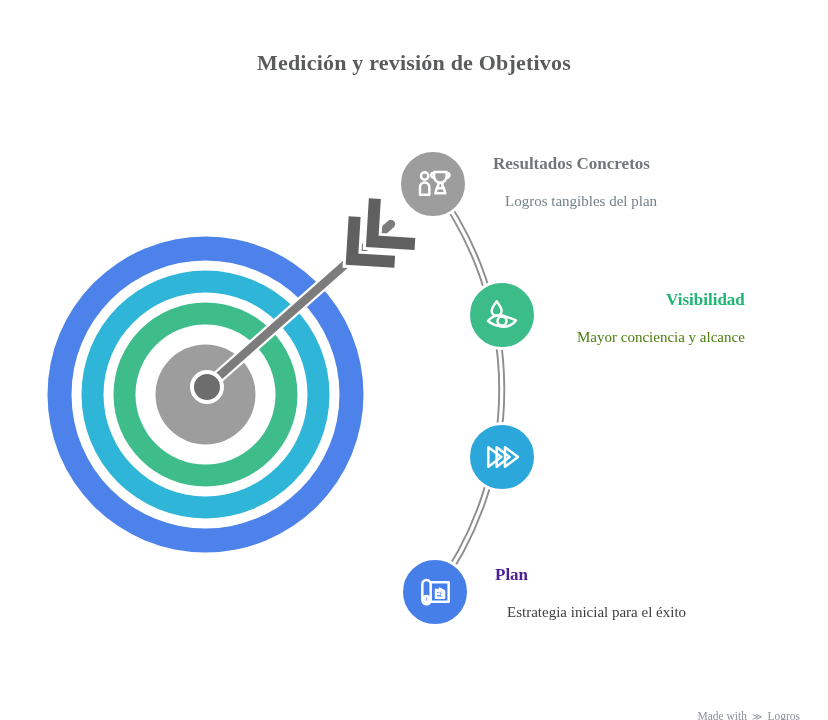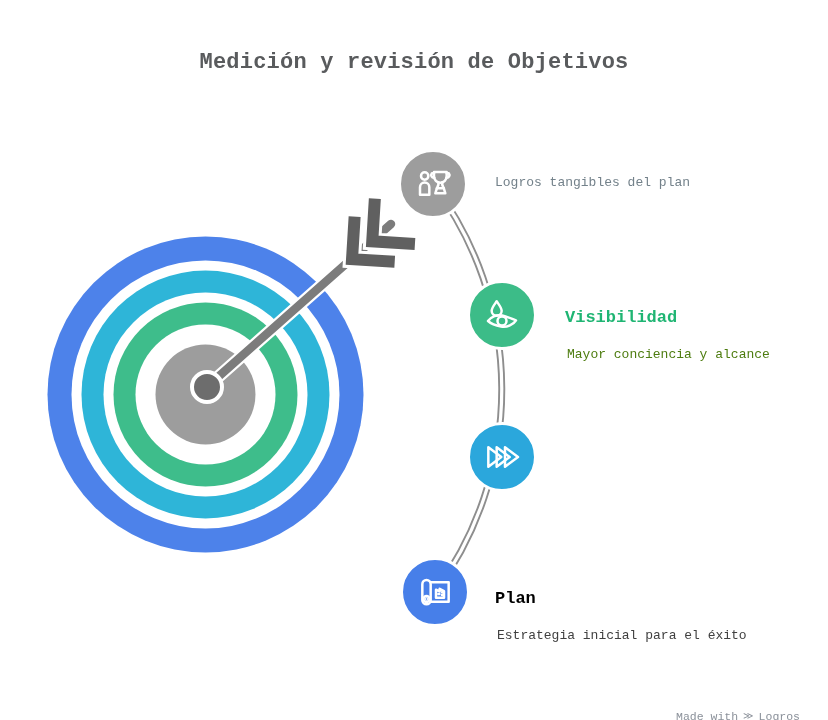--- a/index.html
+++ b/index.html
@@ -1,43 +1,43 @@
 <!DOCTYPE html>
 <html><head>
 <meta charset="utf-8">
 <style>
   html,body{margin:0;padding:0;background:#fff;}
   #canvas{
     position:relative;width:828px;height:720px;background:#ffffff;overflow:hidden;
-    font-family:Liberation Mono, monospace;
+    font-family:Liberation Serif, serif;
   }
   .page-title{
     position:absolute;top:50px;left:0;width:828px;text-align:center;
     font-size:22px;font-weight:700;letter-spacing:.2px;margin:0;
   }
   .svg-abs{position:absolute;}
   #target-svg{left:30px;top:195px;}
   #curve-svg{left:370px;top:140px;}
   .node-circle{
     position:absolute;width:70px;height:70px;border-radius:50%;
     border:3px solid #ffffff;box-sizing:border-box;
     display:flex;align-items:center;justify-content:center;
   }
   .node-circle svg{display:block;}
   #node-c0{left:398px;top:149px;}
   #node-c1{left:467px;top:280px;}
   #node-c2{left:467px;top:422px;}
   #node-c3{left:400px;top:557px;}
   .node-text{position:absolute;}
   #node-t0{left:493px;top:155px;}
-  #node-t1{left:565px;top:309px;}
+  #node-t1{left:565px;top:291px;text-align:right;}
   #node-t2{left:566px;top:431px;}
   #node-t3{left:495px;top:566px;}
   .node-title{font-size:17px;font-weight:700;line-height:18px;margin:0;white-space:nowrap;}
-  .node-sub{font-size:13px;line-height:14px;margin:21px 0 0 2px;white-space:nowrap;}
+  .node-sub{font-size:15px;line-height:14px;margin:21px 0 0 12px;white-space:nowrap;}
   .watermark{
     position:absolute;right:28px;top:678px;display:flex;align-items:center;gap:5px;
     font-size:11.5px;
     margin-top:32px;
   }
   .watermark .wm-icon{font-size:10px;line-height:11px;}
 </style>
 </head>
 <body>
 
@@ -103,28 +103,29 @@
       <rect x="4.4" y="4.8" width="5" height="14.6" rx="2.5"></rect>
       <circle cx="6.9" cy="16.2" r="1.8"></circle>
       <circle cx="6.9" cy="16.2" r="0.3"></circle>
       <path d="M9.4,6.2 H20.2 V17.8 H9.4"></path>
       <path d="M12.6,15.4 v-4.8 l2.2,1.1 v-1.6 l2.6,1.3 v4 z"></path>
       <path d="M14,13.2 h0.6 M16.2,13.8 h0.6 M16.2,12.2 h0.6"></path>
     </svg>
   </div>
 
   <div class="node-text" id="node-t0">
+    <p class="node-title" style="color: rgb(115, 119, 122);">Resultados Concretos</p>
     <p class="node-sub" style="color: rgb(115, 129, 138);">Logros tangibles del plan</p>
   </div>
   <div class="node-text" id="node-t1">
     <p class="node-title" style="color: rgb(31, 181, 115);">Visibilidad</p>
     <p class="node-sub" style="color: #4d7c0f;">Mayor conciencia y alcance</p>
   </div>
   <div class="node-text" id="node-t3">
-    <p class="node-title" style="color: #000000; margin-top: 24px;">Plan</p>
+    <p class="node-title" style="color: #4c1d95;">Plan</p>
     <p class="node-sub" style="color: #404040;">Estrategia inicial para el éxito</p>
   </div>
 
   <div class="watermark" style="color: rgb(139, 145, 154);">
     <span>Made with</span>
     <span class="wm-icon">≫</span>
     <span>Logros</span>
   </div>
 
 </div>

